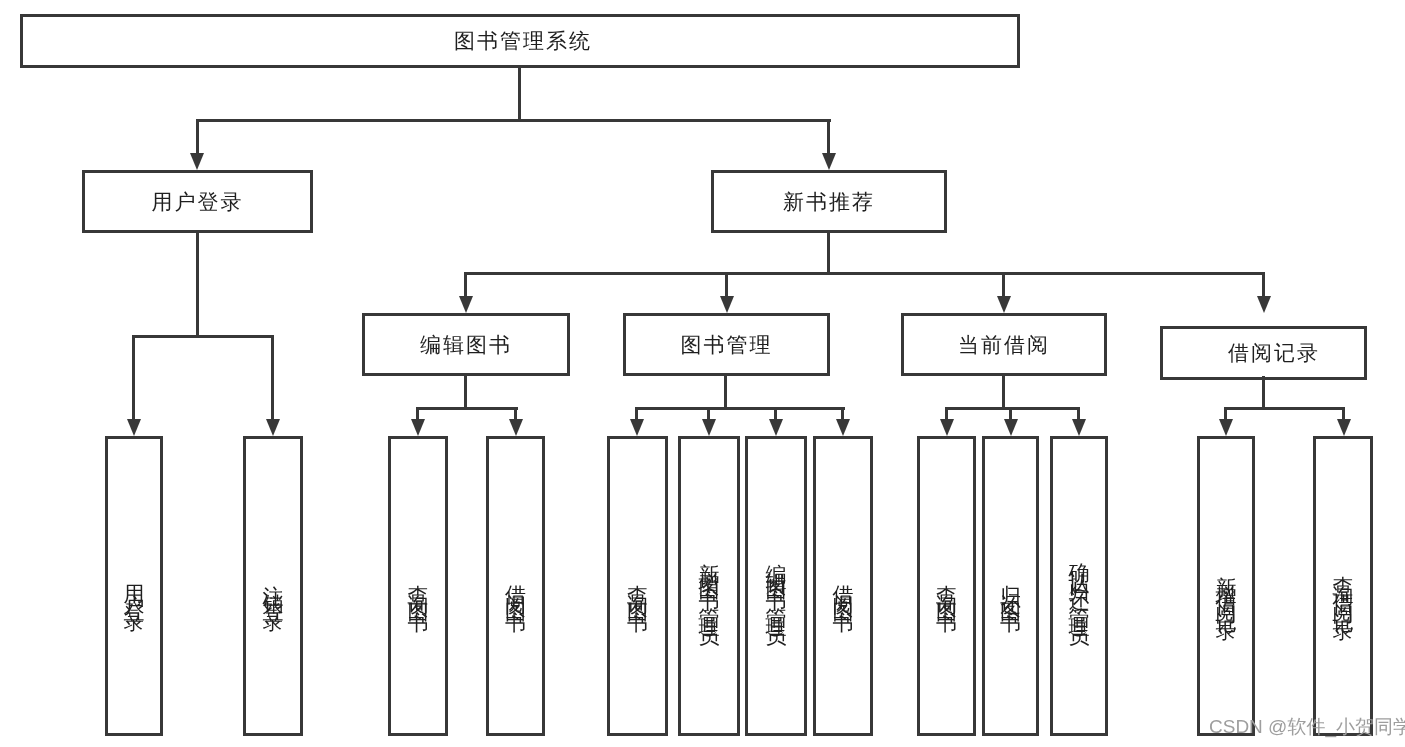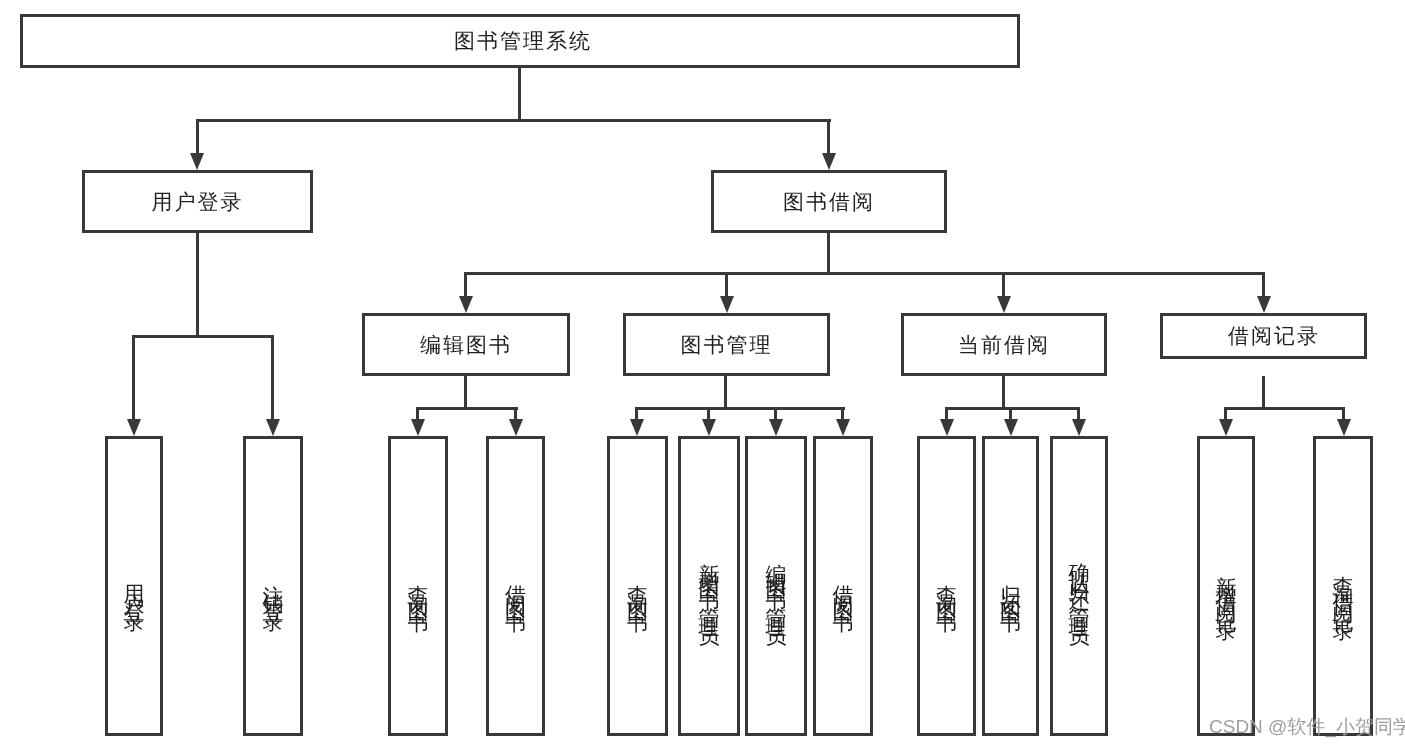--- a/index.html
+++ b/index.html
@@ -62,21 +62,21 @@
   <div class="hl" style="left:196px;top:119px;width:635px;"></div>
   <div class="vl" style="left:196px;top:119px;height:36px;"></div>
   <div class="ah" style="left:190px;top:153px;"></div>
   <div class="vl" style="left:827px;top:119px;height:36px;"></div>
   <div class="ah" style="left:822px;top:153px;"></div>
 
   <div class="box hbox" style="left:82px;top:170px;width:231px;height:63px;">
     <span>用户登录</span>
   </div>
   <div class="box hbox" style="left:711px;top:170px;width:236px;height:63px;">
-    <span>图书借阅</span>
+    <span>新书推荐</span>
   </div>
 
   <div class="vl" style="left:196px;top:233px;height:105px;"></div>
   <div class="hl" style="left:132px;top:335px;width:142px;"></div>
   <div class="vl" style="left:132px;top:335px;height:86px;"></div>
   <div class="ah" style="left:127px;top:419px;"></div>
   <div class="vl" style="left:271px;top:335px;height:86px;"></div>
   <div class="ah" style="left:266px;top:419px;"></div>
 
   <div class="vl" style="left:827px;top:233px;height:42px;"></div>
@@ -92,21 +92,21 @@
 
   <div class="box hbox" style="left:362px;top:313px;width:208px;height:63px;">
     <span>编辑图书</span>
   </div>
   <div class="box hbox" style="left:623px;top:313px;width:207px;height:63px;">
     <span>图书管理</span>
   </div>
   <div class="box hbox" style="left:901px;top:313px;width:206px;height:63px;">
     <span>当前借阅</span>
   </div>
-  <div class="box hbox" style="left:1160px;top:313px;width:207px;height:46px;padding-left:21px;">
+  <div class="box hbox" style="left:1160px;top:326px;width:207px;height:54px;padding-left:21px;">
     <span>借阅记录</span>
   </div>
 
   <div class="vl" style="left:464px;top:376px;height:34px;"></div>
   <div class="hl" style="left:416px;top:407px;width:102px;"></div>
   <div class="vl" style="left:416px;top:407px;height:14px;"></div>
   <div class="ah" style="left:411px;top:419px;"></div>
   <div class="vl" style="left:514px;top:407px;height:14px;"></div>
   <div class="ah" style="left:509px;top:419px;"></div>
 

